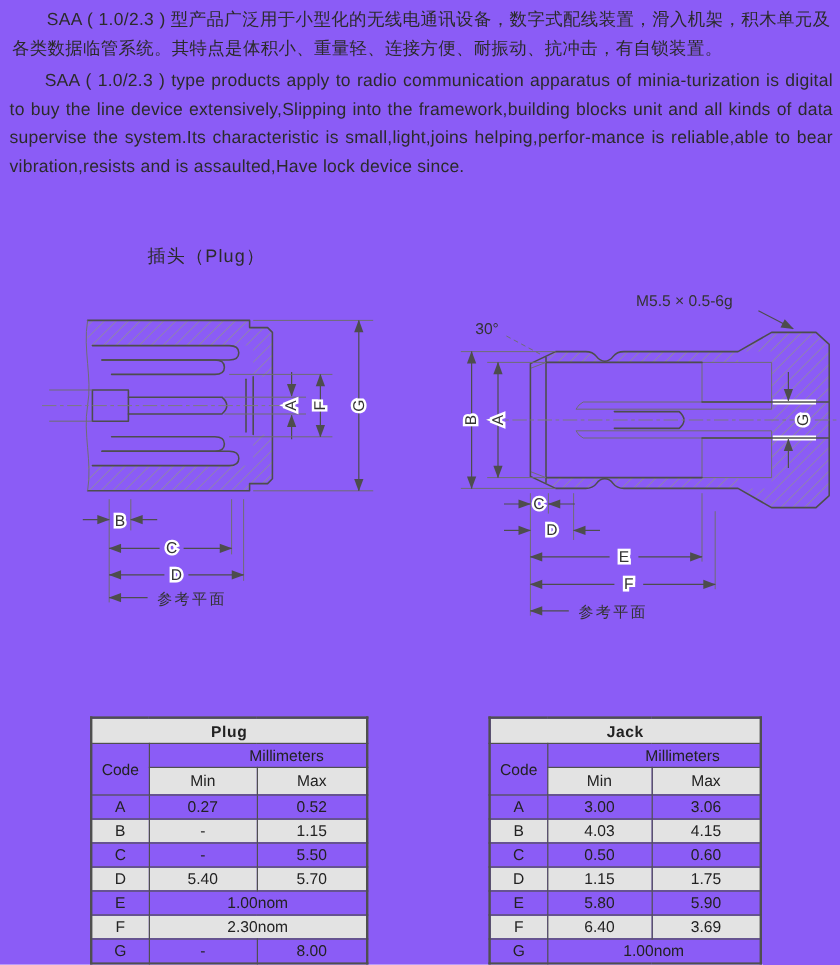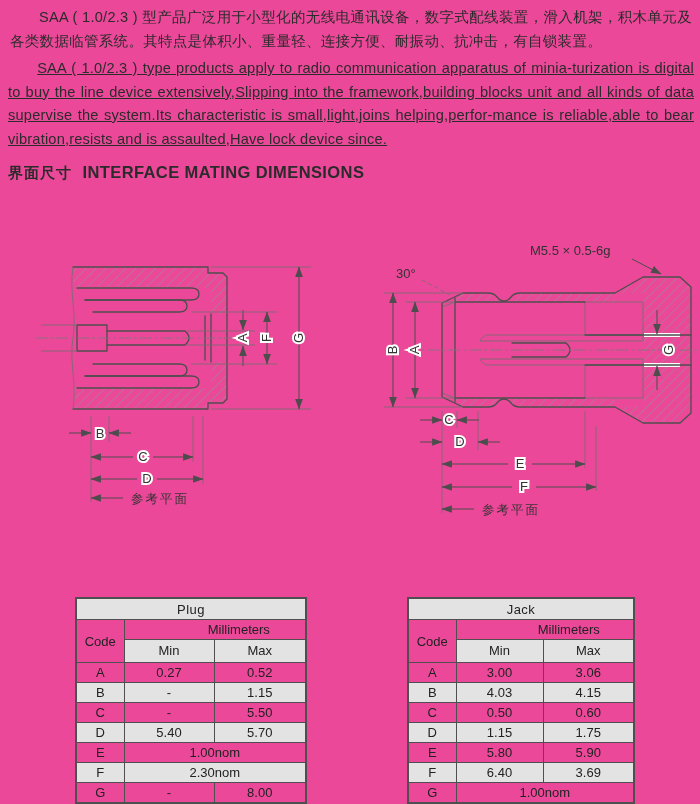--- a/index.html
+++ b/index.html
@@ -1,20 +1,20 @@
 <!DOCTYPE html>
 <html><head>
 <meta charset="utf-8">
 <style>
   html,body{margin:0;padding:0;background:#ffffff;}
-  .page{position:relative;width:700px;height:804px;background:#ec4899;overflow:hidden;
+  .page{position:relative;width:700px;height:804px;background:#8b5cf6;overflow:hidden;
         font-family:"Liberation Sans",sans-serif;color:#2b2b2b;}
   .para{position:absolute;margin:0;text-indent:2em;text-align:justify;}
   .para-zh{left:10px;top:5px;width:682px;font-size:14.5px;line-height:24px;letter-spacing:0.3px;}
-  .para-en{left:8px;top:57px;width:686px;font-size:14.6px;line-height:23.5px;letter-spacing:0.2px;text-decoration:underline;}
+  .para-en{left:8px;top:57px;width:686px;font-size:14.6px;line-height:23.5px;letter-spacing:0.2px;}
   .heading{position:absolute;left:8px;top:163px;font-weight:bold;}
   .h-zh{font-size:15px;letter-spacing:1px;}
   .h-en{font-size:16.5px;letter-spacing:0.4px;margin-left:6px;}
   .dtitle{position:absolute;top:204px;width:200px;text-align:center;font-size:15px;letter-spacing:1px;}
   .plug-title{left:72px;}
   .jack-title{left:422px;}
   .draw{position:absolute;}
   .plug-svg{left:15px;top:230px;}
   .jack-svg{left:360px;top:228px;}
   
@@ -29,37 +29,34 @@
   .callout{font:13px "Liberation Sans",sans-serif;fill:#333;}
   
   .dim-table{position:absolute;top:597px;border-collapse:collapse;table-layout:fixed;
              font-size:13px;color:#222;}
   .plug-table{left:75px;}
   .jack-table{left:407px;}
   .dim-table td{border:1.5px solid #4f4f4f;text-align:center;padding:0;height:19px;line-height:19px;
                 overflow:hidden;white-space:nowrap;}
   .dim-table{border:2px solid #4f4f4f;}
   .dim-table td.g, .dim-table tr.g td{background:#e3e3e3;}
-  .dim-table td.title{height:20px;letter-spacing:0.5px;}
+  .dim-table td.title{height:20px;letter-spacing:0.5px;font-weight:bold;}
   .dim-table td.unit{height:19px;padding-left:48px;}
   .dim-table td.mh{height:22px;line-height:22px;}
 </style>
 </head>
 <body>
 
 <div class="page">
 
   <p class="para para-zh">SAA ( 1.0/2.3 ) 型产品广泛用于小型化的无线电通讯设备，数字式配线装置，滑入机架，积木单元及各类数据临管系统。其特点是体积小、重量轻、连接方便、耐振动、抗冲击，有自锁装置。</p>
   <p class="para para-en">SAA ( 1.0/2.3 ) type products apply to radio communication apparatus of minia-turization is digital to buy the line device extensively,Slipping into the framework,building blocks unit and all kinds of data supervise the system.Its characteristic is small,light,joins helping,perfor-mance is reliable,able to bear vibration,resists and is assaulted,Have lock device since.</p>
 
-  <div class="heading">
-    <span class="h-zh">界面尺寸</span>
-    <span class="h-en">INTERFACE MATING DIMENSIONS</span>
-  </div>
-
+
+  <div class="dtitle plug-title">插头（Plug）</div>
 
   <svg class="draw plug-svg" width="335" height="302" viewBox="0 0 335 302">
     <defs>
       <pattern id="hatchP" patternUnits="userSpaceOnUse" width="7" height="7" patternTransform="rotate(45)">
         <line x1="0" y1="0" x2="0" y2="7" stroke="#909090" stroke-width="1.1"></line>
       </pattern>
       <marker id="arP" viewBox="0 0 10 8" markerWidth="11" markerHeight="9" refX="9.5" refY="4" orient="auto-start-reverse">
         <path d="M0.5,0.5 L10,4 L0.5,7.5 Z" fill="#4d4d4d"></path>
       </marker>
     </defs>

